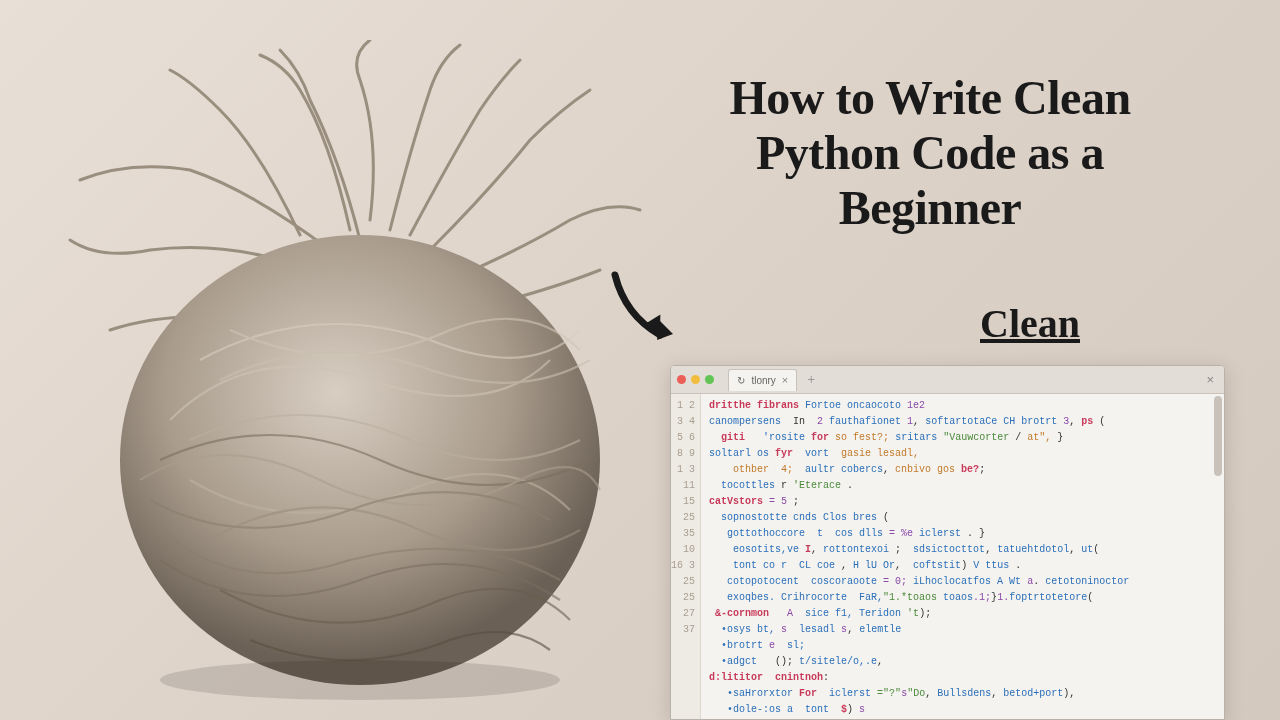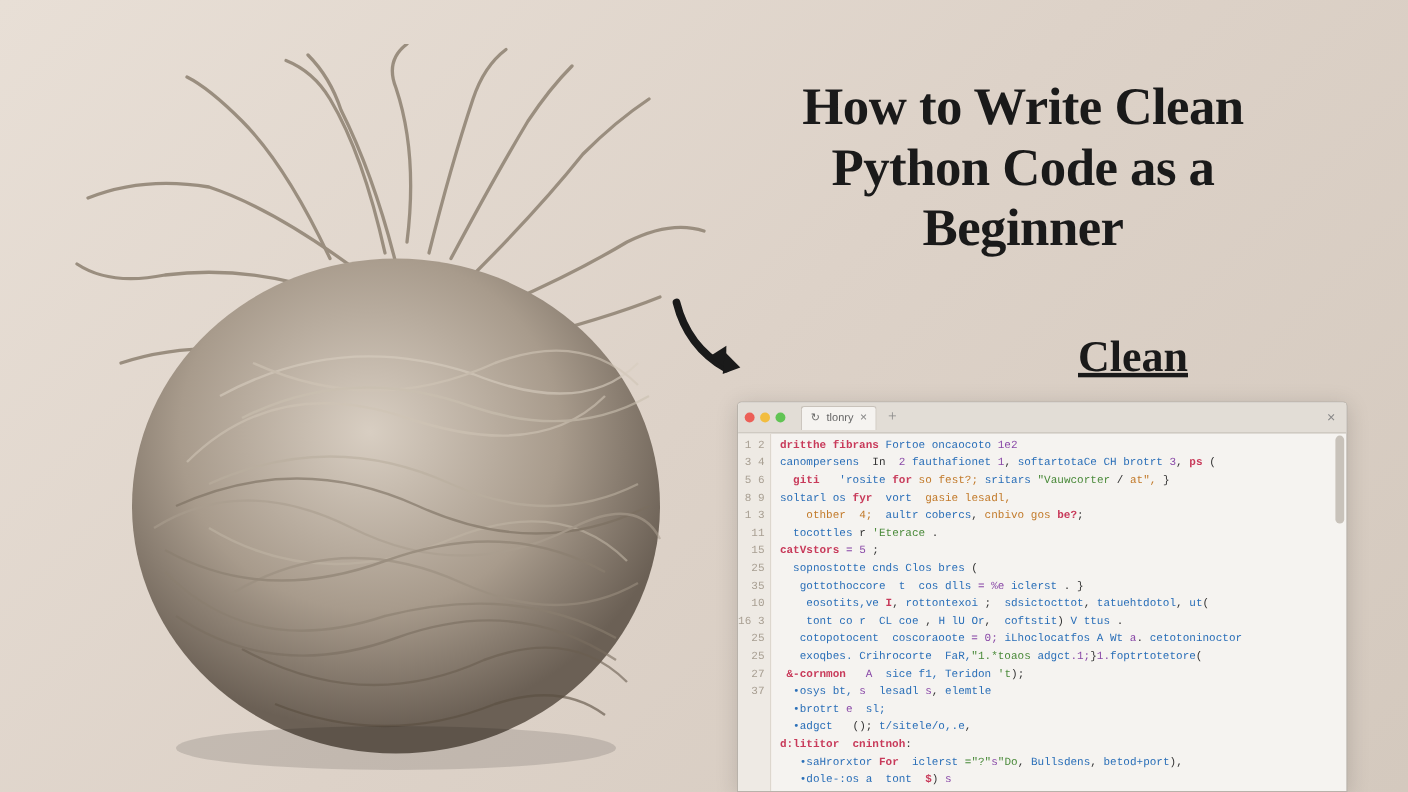--- a/index.html
+++ b/index.html
@@ -244,21 +244,21 @@
   <span class="kw">giti</span>   <span class="fn">'rosite</span> <span class="kw">for</span> <span class="cm">so fest?;</span> <span class="fn">sritars</span> <span class="str">"Vauwcorter</span> / <span class="cm">at",</span> }
 <span class="fn">soltarl os</span> <span class="kw">fyr</span>  <span class="fn">vort</span>  <span class="cm">gasie lesadl,</span>
     <span class="cm">othber  4;</span>  <span class="fn">aultr cobercs</span>, <span class="cm">cnbivo gos</span> <span class="kw">be?</span>;
   <span class="fn">tocottles</span> r <span class="str">'Eterace</span> .
 <span class="kw">catVstors</span> <span class="num">= 5</span> ;
   <span class="fn">sopnostotte cnds Clos bres</span> (
    <span class="fn">gottothoccore  t  cos dlls</span> <span class="num">= %e</span> <span class="fn">iclerst</span> . }
     <span class="fn">eosotits,ve</span> <span class="kw">I</span>, <span class="fn">rottontexoi</span> ;  <span class="fn">sdsictocttot</span>, <span class="fn">tatuehtdotol</span>, <span class="fn">ut</span>(
     <span class="fn">tont co r</span>  <span class="fn">CL coe</span> , <span class="fn">H lU Or</span>,  <span class="fn">coftstit</span>) <span class="fn">V ttus</span> .
    <span class="fn">cotopotocent  coscoraoote</span> <span class="num">= 0;</span> <span class="fn">iLhoclocatfos A Wt</span> <span class="num">a</span>. <span class="fn">cetotoninoctor</span>
-   <span class="fn">exoqbes. Crihrocorte  FaR,</span><span class="str">"1.*toaos</span> <span class="fn">adgct</span><span class="num">.1;</span>}<span class="num">1.</span><span class="fn">foptrtotetore</span>(
+   <span class="fn">exoqbes. Crihrocorte  FaR,</span><span class="str">"1.*toaos</span> <span class="fn">toaos</span><span class="num">.1;</span>}<span class="num">1.</span><span class="fn">foptrtotetore</span>(
  <span class="kw">​&amp;-cornmon</span>   <span class="num">A</span>  <span class="fn">sice f1, Teridon</span> <span class="str">'t</span>);
   <span class="fn">•osys bt,</span> <span class="num">s</span>  <span class="fn">lesadl</span> <span class="num">s</span>, <span class="fn">elemtle</span>
   <span class="fn">•brotrt</span> <span class="num">e</span>  <span class="fn">sl;</span>
   <span class="fn">•adgct</span>   (); <span class="fn">t/sitele/o,.e</span>,
 <span class="kw">d:lititor  cnintnoh</span>:
    <span class="fn">•saHrorxtor</span> <span class="kw">For</span>  <span class="fn">iclerst</span> <span class="str">="?"</span><span class="num">s</span><span class="str">"Do</span>, <span class="fn">Bullsdens</span>, <span class="fn">betod+port</span>),
    <span class="fn">•dole-:os a</span>  <span class="fn">tont</span>  <span class="kw">$</span>) <span class="num">s</span>
       ), (, ),
            }</div>
     <div class="scrollbar"></div>

